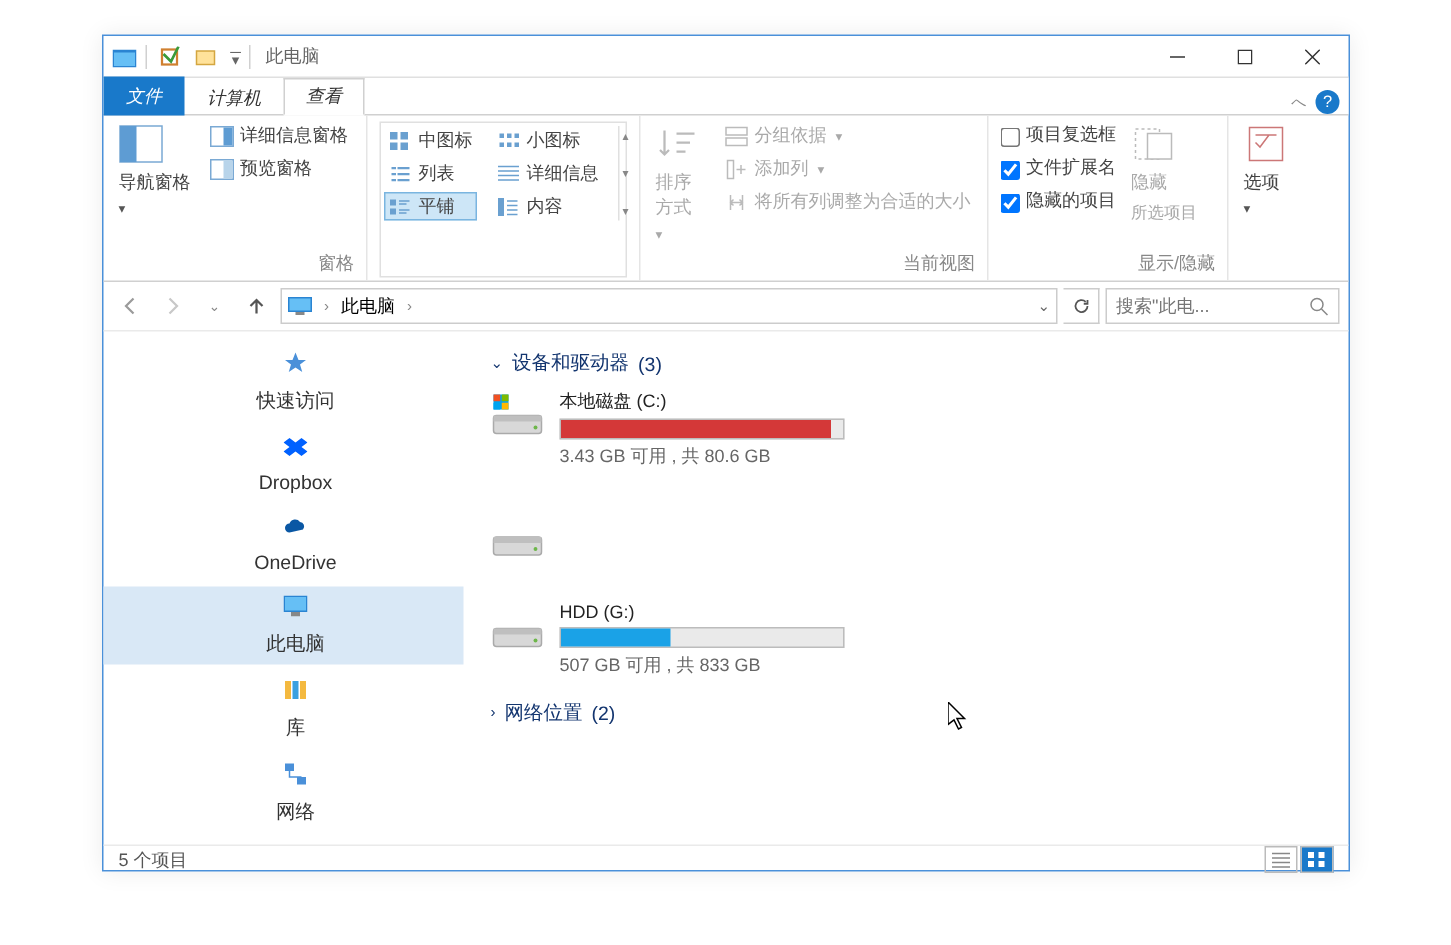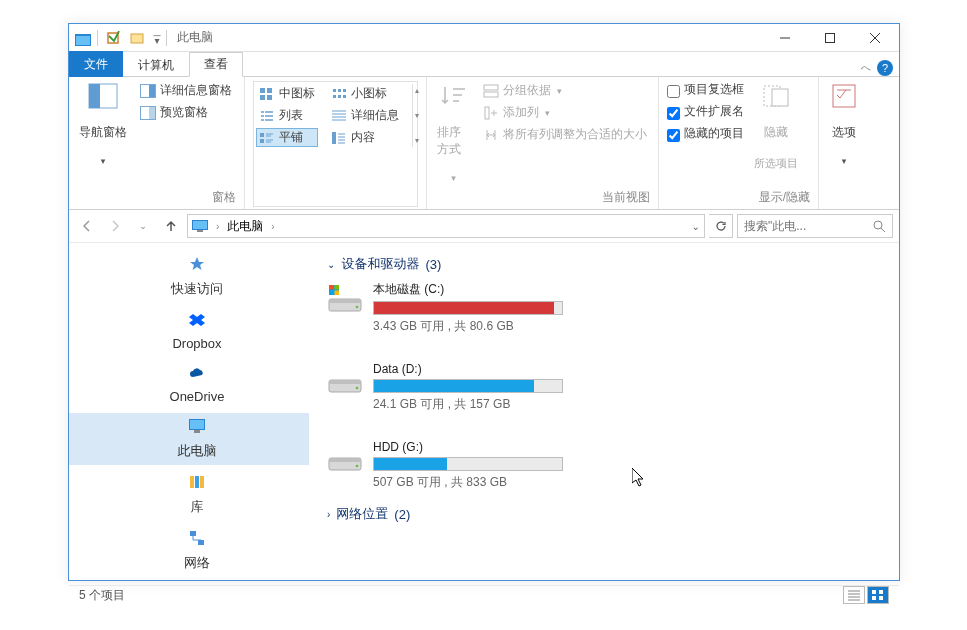--- a/index.html
+++ b/index.html
@@ -19,32 +19,32 @@
     .qat { display: flex; gap: 2px; align-items: center; margin-left: 2px; }
     .qat-item { width: 22px; height: 22px; display: flex; align-items: center; justify-content: center; color: #333; font-size: 12px;}
     .qat-item svg { width: 14px; height: 14px; }
     .tb-sep { width: 1px; height: 16px; background: #d0d0d0; margin: 0 2px; }
     .tb-title { font-size: 12px; color: #666; margin-left: 8px; flex: 1; }
     .win-ctrls { display: flex; }
     .win-ctrl { width: 45px; height: 28px; display: flex; align-items: center; justify-content: center; color: #333; }
     .win-ctrl svg { width: 10px; height: 10px; }
     
     .tabs { height: 24px; display: flex; align-items: flex-end; background: #fff; position: relative;}
-    .tab { padding: 3px 14px; font-size: 12px; color: #333; border: 1px solid transparent; border-bottom: none; position: relative; top: 1px;}
+    .tab { padding: 3px 14px; font-size: 12px; color: #333; border: 1px solid transparent; border-bottom: none; position: relative; top: 1px; font-style: italic;}
     .tab.file { background: #1979ca; color: #fff; margin-left: 0; padding: 4px 14px;}
     .tab.active { border: 1px solid #d0d0d0; border-bottom: 1px solid #fff; background: #fff;}
     .tab-right { margin-left: auto; display: flex; align-items: center; padding-right: 6px; gap: 6px;}
     .help-circle { width: 16px; height: 16px; background: #1979ca; border-radius: 50%; color: #fff; font-size: 11px; display:flex;align-items:center;justify-content:center;}
     .collapse-caret { font-size: 10px; color: #888;}
     
     .ribbon { border-top: 1px solid #d0d0d0; border-bottom: 1px solid #d0d0d0; display: flex; font-size: 12px; color: #444; }
     .group { border-right: 1px solid #e5e5e5; padding: 4px 8px 2px; display: flex; flex-direction: column; }
     .group-body { flex: 1; display: flex; gap: 8px; align-items: flex-start; }
     .group-label { text-align: right; color: #888; font-size: 12px; padding: 2px 0 1px; margin-top: 2px;}
-    .big-btn { display: flex; flex-direction: column; align-items: center; gap: 15px; padding: 2px; }
+    .big-btn { display: flex; flex-direction: column; align-items: flex-start; gap: 4px; padding: 2px; }
     .big-btn .bicon { width: 30px; height: 26px; }
     .small-list { display: flex; flex-direction: column; gap: 3px; }
     .small-item { display: flex; align-items: center; gap: 4px; padding: 1px 3px; white-space: nowrap;}
     .small-item .sicon { width: 16px; height: 14px; }
     .small-item.selected { background: #cde6f7; border: 1px solid #7ab5e0; padding: 0 2px;}
     .layout-cols { display: flex; gap: 10px; }
     .disabled { color: #a9a9a9; }
     .check { display: flex; align-items: flex-end; gap: 4px; }
     .check input { width: 13px; height: 13px; }
     
@@ -459,27 +459,20 @@
       <span class="drive-stat">3.43 GB 可用 , 共 80.6 GB</span>
     </div>
           </div>
           <div class="drive">
     <svg class="drive-icon" viewBox="0 0 36 32">
 
       <rect x="2" y="16" width="32" height="12" rx="2" fill="#d8d8d8" stroke="#aaa"></rect>
       <rect x="2" y="16" width="32" height="4" fill="#bfbfbf"></rect>
       <circle cx="30" cy="24" r="1.3" fill="#6db64a"></circle>
     </svg>
-    <div class="drive-info">
-      <span class="drive-name">Data (D:)</span>
-      <div class="bar">
-                <div class="bar-fill blue" style="width:85%"></div>
-              </div>
-      <span class="drive-stat">24.1 GB 可用 , 共 157 GB</span>
-    </div>
           </div>
           <div class="drive">
     <svg class="drive-icon" viewBox="0 0 36 32">
 
       <rect x="2" y="16" width="32" height="12" rx="2" fill="#d8d8d8" stroke="#aaa"></rect>
       <rect x="2" y="16" width="32" height="4" fill="#bfbfbf"></rect>
       <circle cx="30" cy="24" r="1.3" fill="#6db64a"></circle>
     </svg>
     <div class="drive-info">
       <span class="drive-name">HDD (G:)</span>

